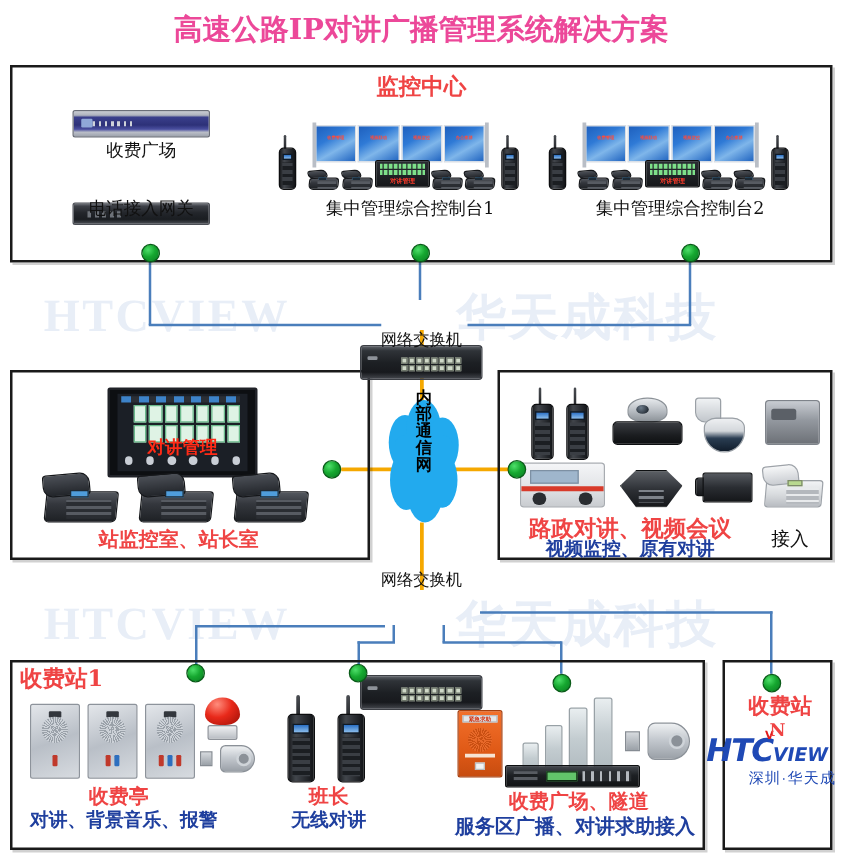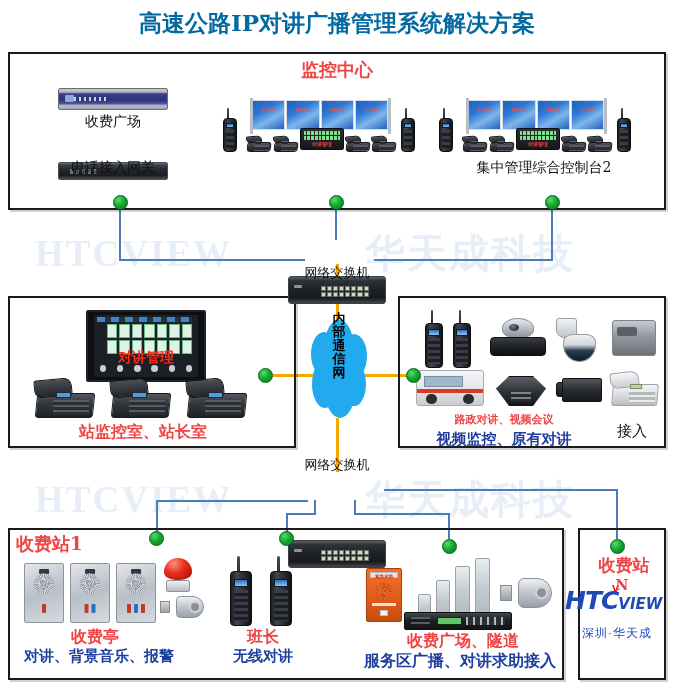--- a/index.html
+++ b/index.html
@@ -24,21 +24,21 @@
     z-index: 1;
   }
   .wm-en { font-size: 37px; font-family: "Liberation Serif", serif; }
   .wm-cn { font-size: 40px; }
 
   
   .title {
     position: absolute; top: 8px; left: 0; width: 674px;
     text-align: center;
     font-size: 23px; font-weight: bold;
-    color: #0369a1;
+    color: #ec4899;
     font-family: "DejaVu Serif", "Liberation Serif", serif;
     z-index: 20;
     letter-spacing: 0px;
   }
 
   
   .box {
     position: absolute;
     border: 2px solid #1a1a1a;
     background: rgba(255,255,255,0.0);
@@ -330,21 +330,21 @@
   
   .htclogo { position:absolute; z-index:6; user-select:none; }
   .htclogo .l1 {
     font-family:"DejaVu Sans","Liberation Sans",sans-serif;
     font-weight:bold; font-style:italic; color:#1f49b5; font-size:25px;
     letter-spacing:-1px; line-height:1;
   }
   .htclogo .l1 .v { font-size:15px; letter-spacing:0px; }
   .htclogo .l2 {
     font-family:Liberation Sans, sans-serif;
-    color:#1f49b5; font-size:12px; text-align:center; margin-top:12px; letter-spacing:1px;
+    color:#1f49b5; font-size:12px; text-align:right; margin-top:1px; letter-spacing:1px;
   }
   .htclogo .sup { position:absolute; left:47px; top:-4px; color:#e01b1b; font-size:9px; font-weight:bold; }
 </style>
 </head>
 <body>
 
 <div id="stage">
 
   <div class="title">高速公路IP对讲广播管理系统解决方案</div>
 
@@ -439,20 +439,21 @@
       <div class="scr2"></div>
       <div class="keys"></div>
   </div>
   <div class="phone" style="left:372px; top:136px; width:24px; height:16px;">
     <div class="base"></div>
       <div class="hs"></div>
       <div class="scr2"></div>
       <div class="keys"></div>
   </div>
 
+  <div class="lbl lbl-black" style="left:238px; top:160px; width:180px; font-size:14px;">集中管理综合控制台1</div>
 
   <div class="vw" style="left:468px; top:100px; width:136px; height:30px;">
     <div class="p">
         <span>收费管理</span>
       </div>
     <div class="p">
         <span>视频联动</span>
       </div>
     <div class="p">
         <span>视频监控</span>
@@ -680,21 +681,21 @@
     <div class="ln"></div>
       <div class="bd"></div>
   </div>
   <div class="wphone" style="left:612px; top:372px; width:46px; height:34px;">
     <div class="b2"></div>
       <div class="h2"></div>
       <div class="s2"></div>
       <div class="k2"></div>
   </div>
 
-  <div class="lbl lbl-red" style="left:404px; top:414px; width:200px; font-size:11px; font-weight:bold;">路政对讲、视频会议</div>
+  <div class="lbl lbl-red" style="left:404px; top:414px; width:200px; font-size:18px; font-weight:bold;">路政对讲、视频会议</div>
   <div class="lbl lbl-blue" style="left:404px; top:431px; width:200px; font-size:15px; font-weight:bold;">视频监控、原有对讲</div>
   <div class="lbl lbl-black" style="left:608px; top:423px; width:48px; font-size:15px;">接入</div>
 
   <div class="oline oline-v" style="left:336px; top:418px; height:54px;"></div>
 
   <div class="lbl lbl-black" style="left:277px; top:458px; width:120px; font-size:13px;">网络交换机</div>
   <div class="dev switch" style="left:288px; top:472px; width:98px; height:28px;">
     <div class="ports">
       <i></i>
         <i></i>

